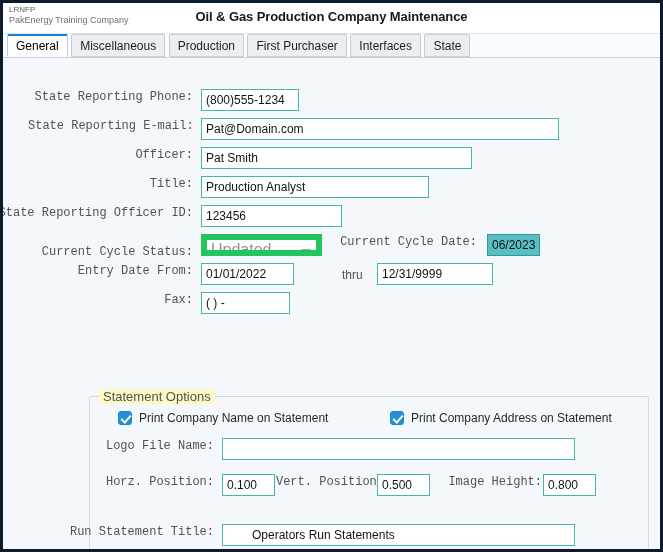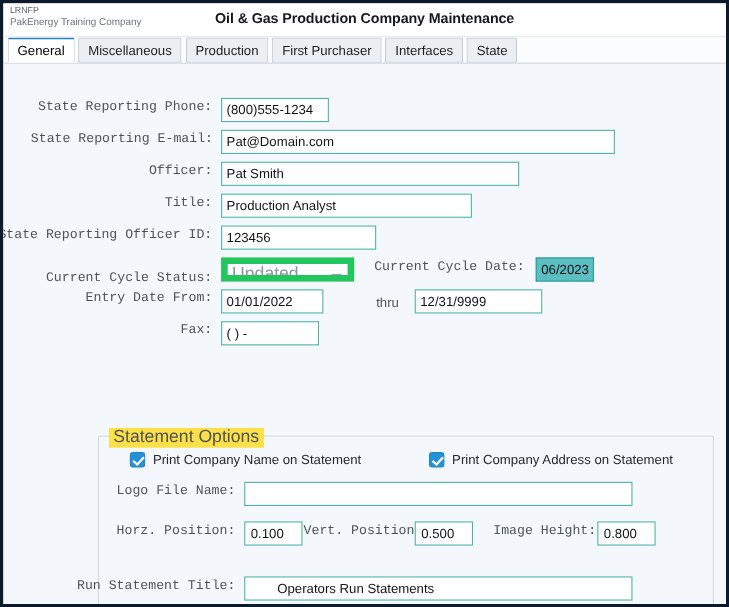--- a/index.html
+++ b/index.html
@@ -120,21 +120,21 @@
     height: 22px;
     background: #ffffff;
     border: 1px solid #4cb3ab;
     font-size: 12px;
     color: #111416;
     padding: 0 4px;
     line-height: 20px;
     white-space: nowrap;
     overflow: hidden;
   }
-  .fld.num { text-align: right; padding-right: 16px; }
+  .fld.num { padding-right: 0; }
   .fld.sel {
     background: #5bbfc1;
     border: 1px solid #2f9a9c;
     color: #0b1012;
   }
   .combo {
     position: relative;
     box-sizing: border-box;
     height: 22px;
     background: #ffffff;
@@ -170,23 +170,23 @@
     height: 198px;
     box-sizing: border-box;
     border: 1px solid #d3dae1;
     border-radius: 2px;
     background: #f4f8fc;
   }
   #statement-legend {
     position: absolute;
     left: 9px;
     top: -8px;
-    background: #fde047;
+    background: #fef9c3;
     padding: 0 4px;
-    font-size: 16px;
+    font-size: 13px;
     color: #4c5359;
   }
 
   .cbrow {
     position: absolute;
     display: flex;
     align-items: center;
   }
   .cb {
     width: 14px;

